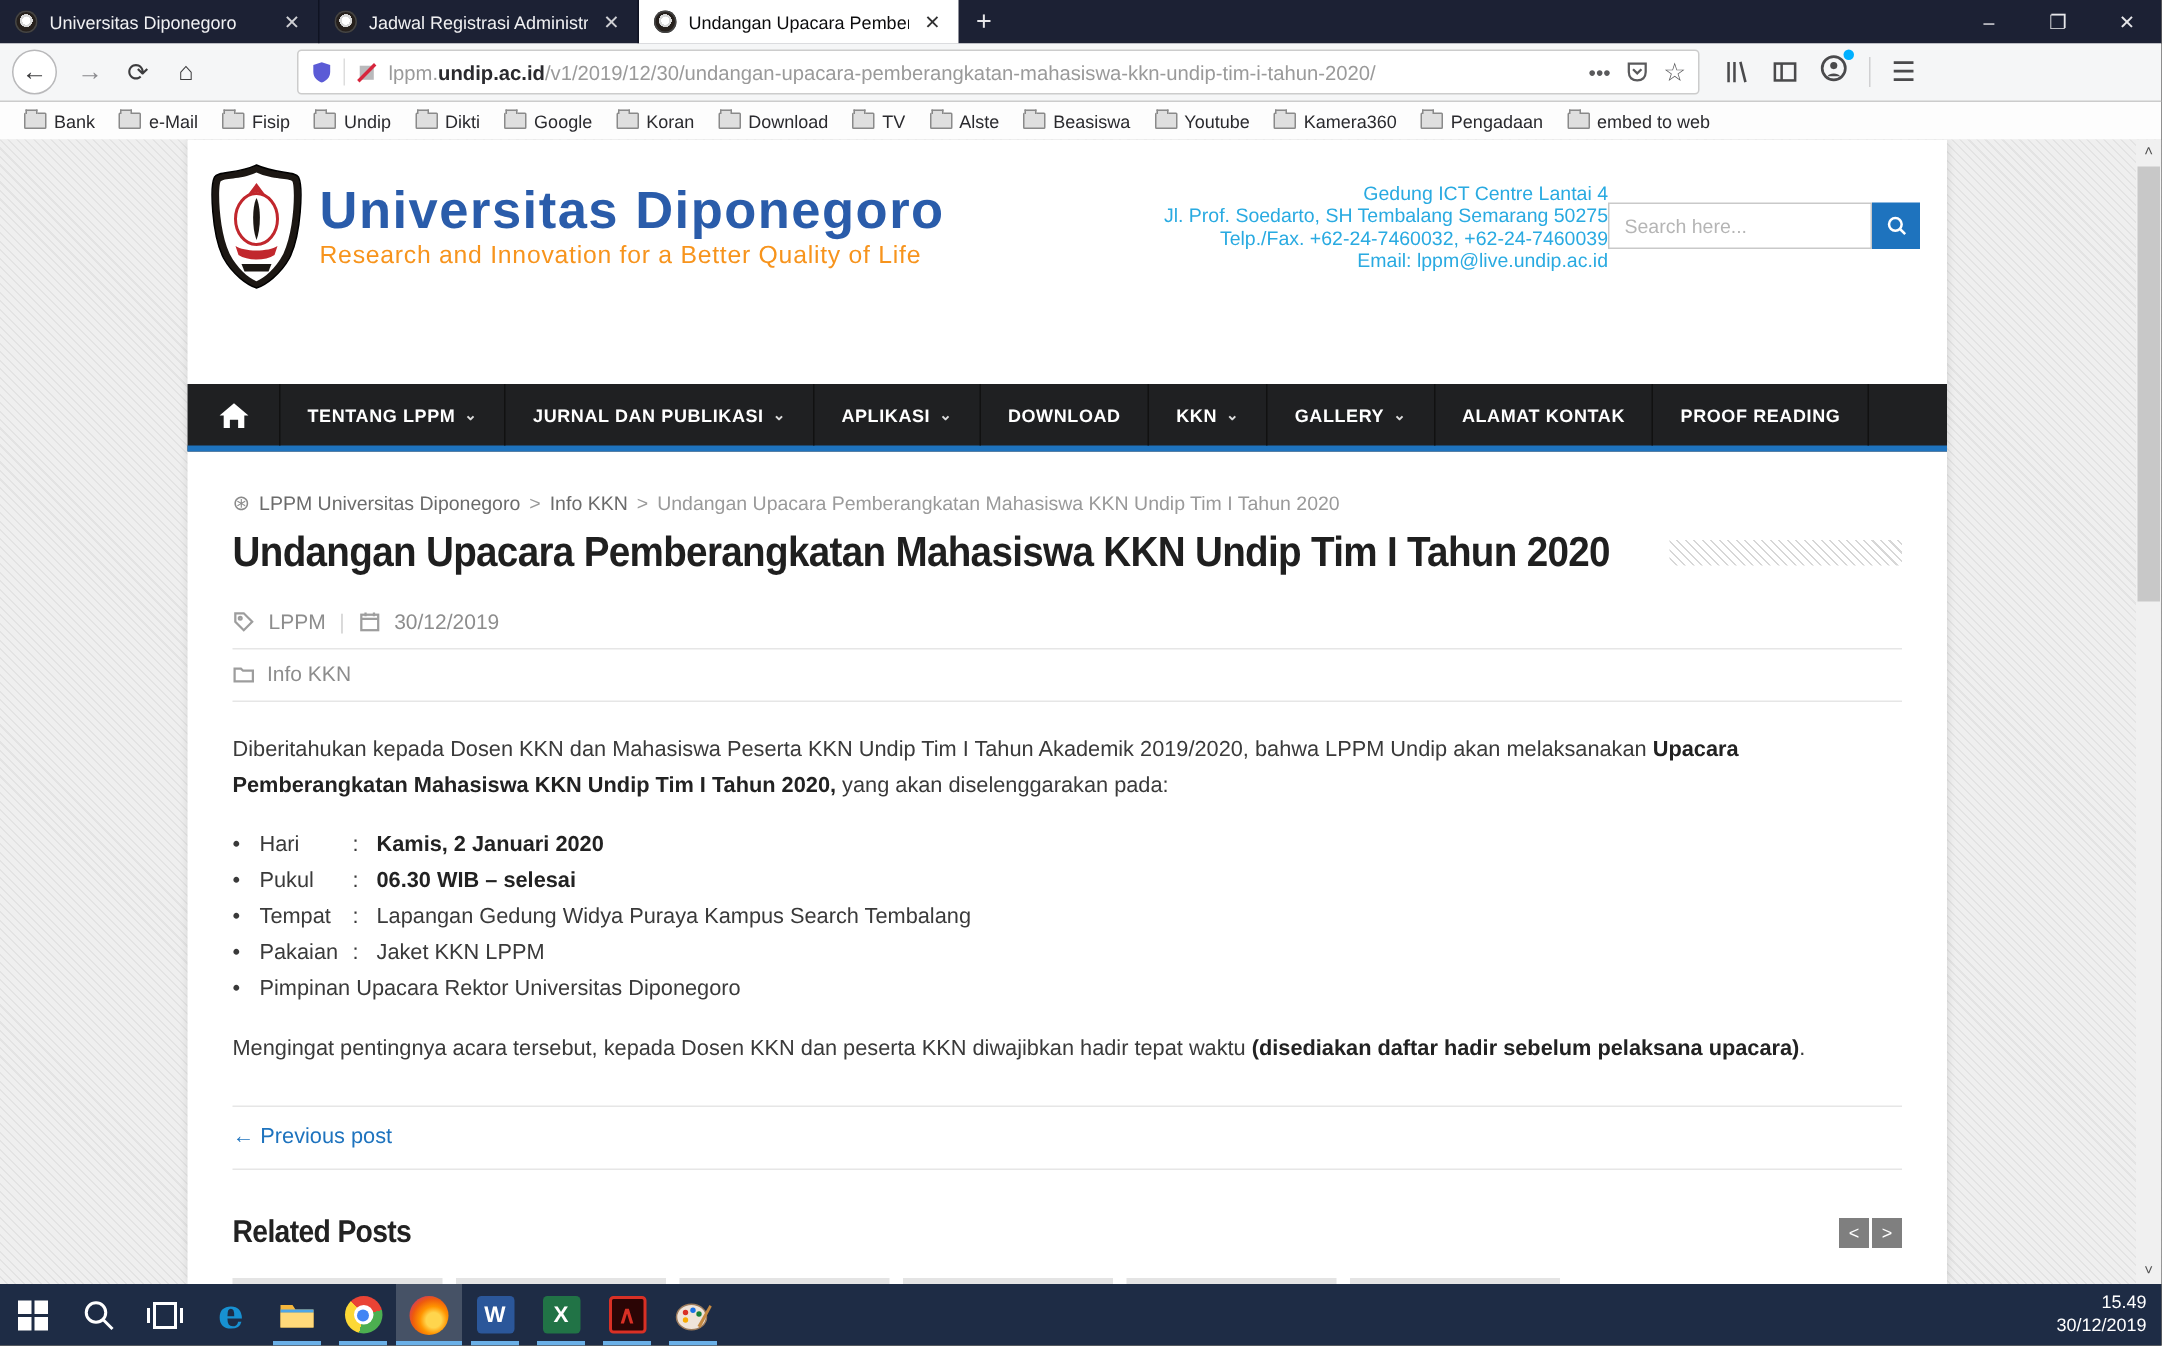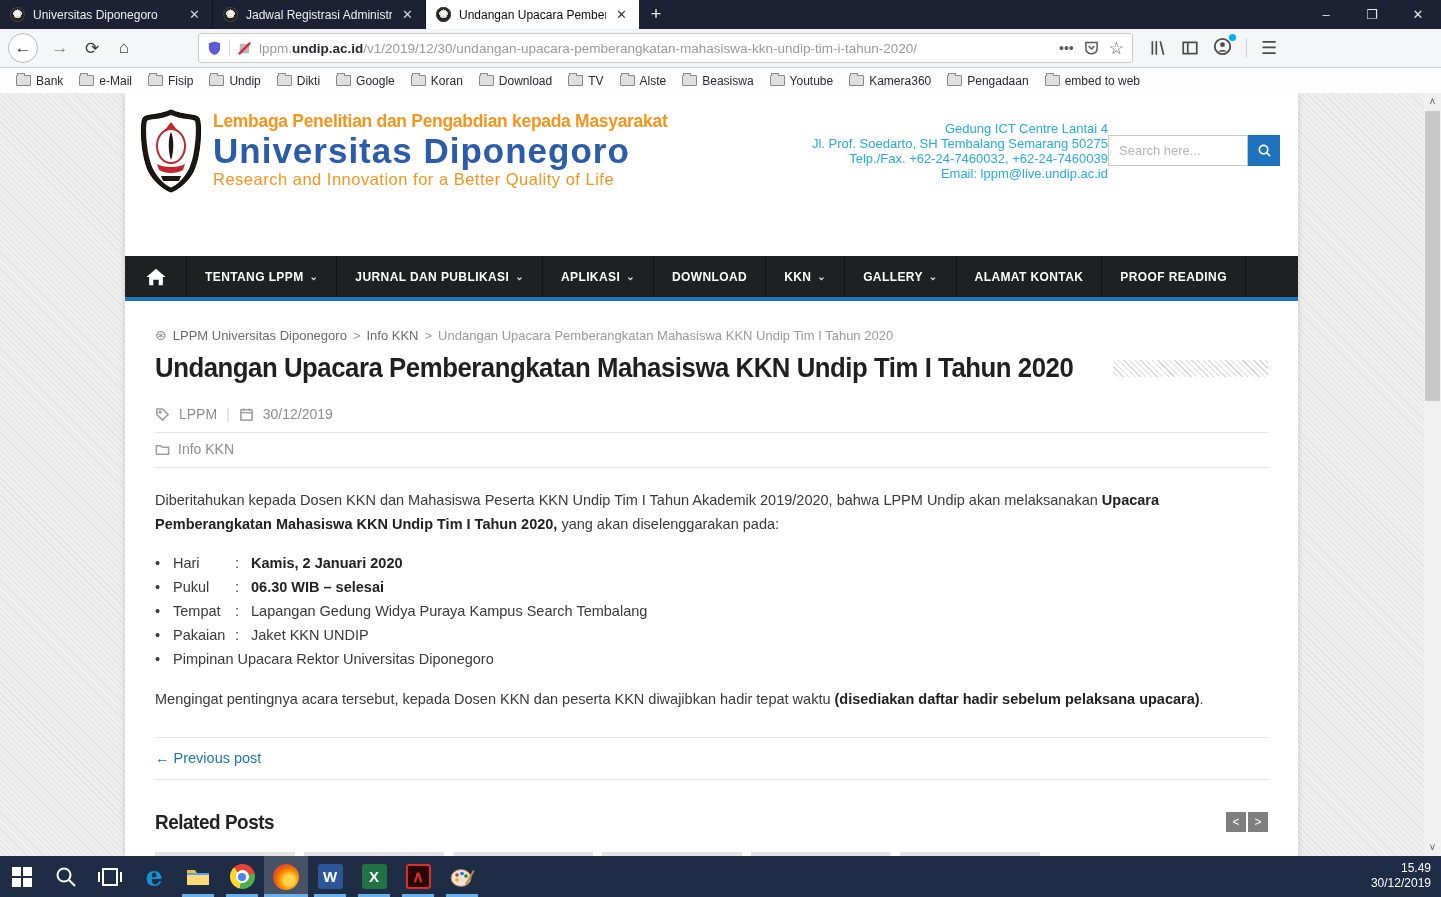--- a/index.html
+++ b/index.html
@@ -51,21 +51,21 @@
   
   .site-header { height:115px; display:flex; align-items:center; padding:0 18px 0 14px; }
   .logo-emblem { width:64px; height:86px; flex:0 0 64px; margin-right:10px; }
   .brand { line-height:1.05; }
   .brand .l1 { color:#f7941d; font-size:17.5px; font-weight:bold; letter-spacing:-0.3px; }
   .brand .l2 { color:#2a5caa; font-size:35px; font-weight:bold; letter-spacing:1px; margin:2px 0; }
   .brand .l3 { color:#f7941d; font-size:16.5px; letter-spacing:0.5px; }
   .head-right { margin-left:auto; display:flex; align-items:center; }
   .contact { text-align:right; color:#29aae1; font-size:13px; line-height:15px; }
   .search-wrap { display:flex; }
-  .search-input { width:140px; height:31px; border:1px solid #c9c9c9; padding:0 10px; font-size:13px; color:#555; background:#fff; }
+  .search-input { width:176px; height:31px; border:1px solid #c9c9c9; padding:0 10px; font-size:13px; color:#555; background:#fff; }
   .search-input::placeholder { color:#b5b5b5; }
   .search-btn { width:32px; height:31px; background:#1e73be; border:none; color:#fff; display:flex; align-items:center; justify-content:center; }
 
   
   .site-nav { height:45px; background:#1f2022; border-bottom:4px solid #1e73be; display:flex; align-items:stretch;margin-top:48px; }
   .nav-cell { display:flex; align-items:center; padding:0 18px; color:#fff; font-size:12px; font-weight:bold; letter-spacing:0.4px; border-right:1px solid #111; white-space:nowrap; }
   .nav-cell .caret { font-size:10px; margin-left:6px; opacity:.85; }
   .nav-home { width:62px; justify-content:center; padding:0; }
 
   
@@ -272,21 +272,20 @@
         <svg class="logo-emblem" viewBox="0 0 64 86">
           <path d="M32 2 C45 8 58 6 60 10 C63 16 62 48 54 64 C48 75 38 82 32 84 C26 82 16 75 10 64 C2 48 1 16 4 10 C6 6 19 8 32 2 Z" fill="#1c1713" stroke="#000"></path>
           <path d="M32 7 C43 12 54 10.5 56 13 C58 18 57 46 50 61 C45 71 37 77.5 32 79.5 C27 77.5 19 71 14 61 C7 46 6 18 8 13 C10 10.5 21 12 32 7 Z" fill="#fff"></path>
           <path d="M32 14 L38 22 L32 20 L26 22 Z" fill="#c1272d"></path>
           <ellipse cx="32" cy="38" rx="14" ry="17" fill="none" stroke="#c1272d" stroke-width="2"></ellipse>
           <path d="M32 24 C35 30 35 44 32 52 C29 44 29 30 32 24 Z" fill="#1c1713"></path>
           <path d="M18 56 C24 60 40 60 46 56 L44 62 C38 66 26 66 20 62 Z" fill="#c1272d"></path>
           <path d="M22 68 H42 L40 73 H24 Z" fill="#1c1713"></path>
         </svg>
         <div class="brand">
-          <div class="l1">Lembaga Penelitian dan Pengabdian kepada Masyarakat</div>
           <div class="l2">Universitas Diponegoro</div>
           <div class="l3">Research and Innovation for a Better Quality of Life</div>
         </div>
         <div class="head-right">
           <div class="contact" id="contact">
               <div>Gedung ICT Centre Lantai 4</div>
               <div>Jl. Prof. Soedarto, SH Tembalang Semarang 50275</div>
               <div>Telp./Fax. +62-24-7460032, +62-24-7460039</div>
               <div>Email: lppm@live.undip.ac.id</div>
             </div>
@@ -395,21 +394,21 @@
             <li>
               <span class="bullet-dot">•</span>
               <span class="li-label">Tempat</span>
               <span class="li-colon">:</span>
               <span>Lapangan Gedung Widya Puraya Kampus Search Tembalang</span>
             </li>
             <li>
               <span class="bullet-dot">•</span>
               <span class="li-label">Pakaian</span>
               <span class="li-colon">:</span>
-              <span>Jaket KKN UNDIP</span>
+              <span>Jaket KKN LPPM</span>
             </li>
             <li>
               <span class="bullet-dot">•</span>
               <span class="li-label wide">Pimpinan Upacara Rektor Universitas Diponegoro</span>
             </li>
           </ul>
 
         <p class="body-text p2"><span>Mengingat pentingnya acara tersebut, kepada Dosen KKN dan peserta KKN diwajibkan hadir tepat waktu </span><span class="bold">(disediakan daftar hadir sebelum pelaksana upacara)</span><span>.</span></p>
 
 

